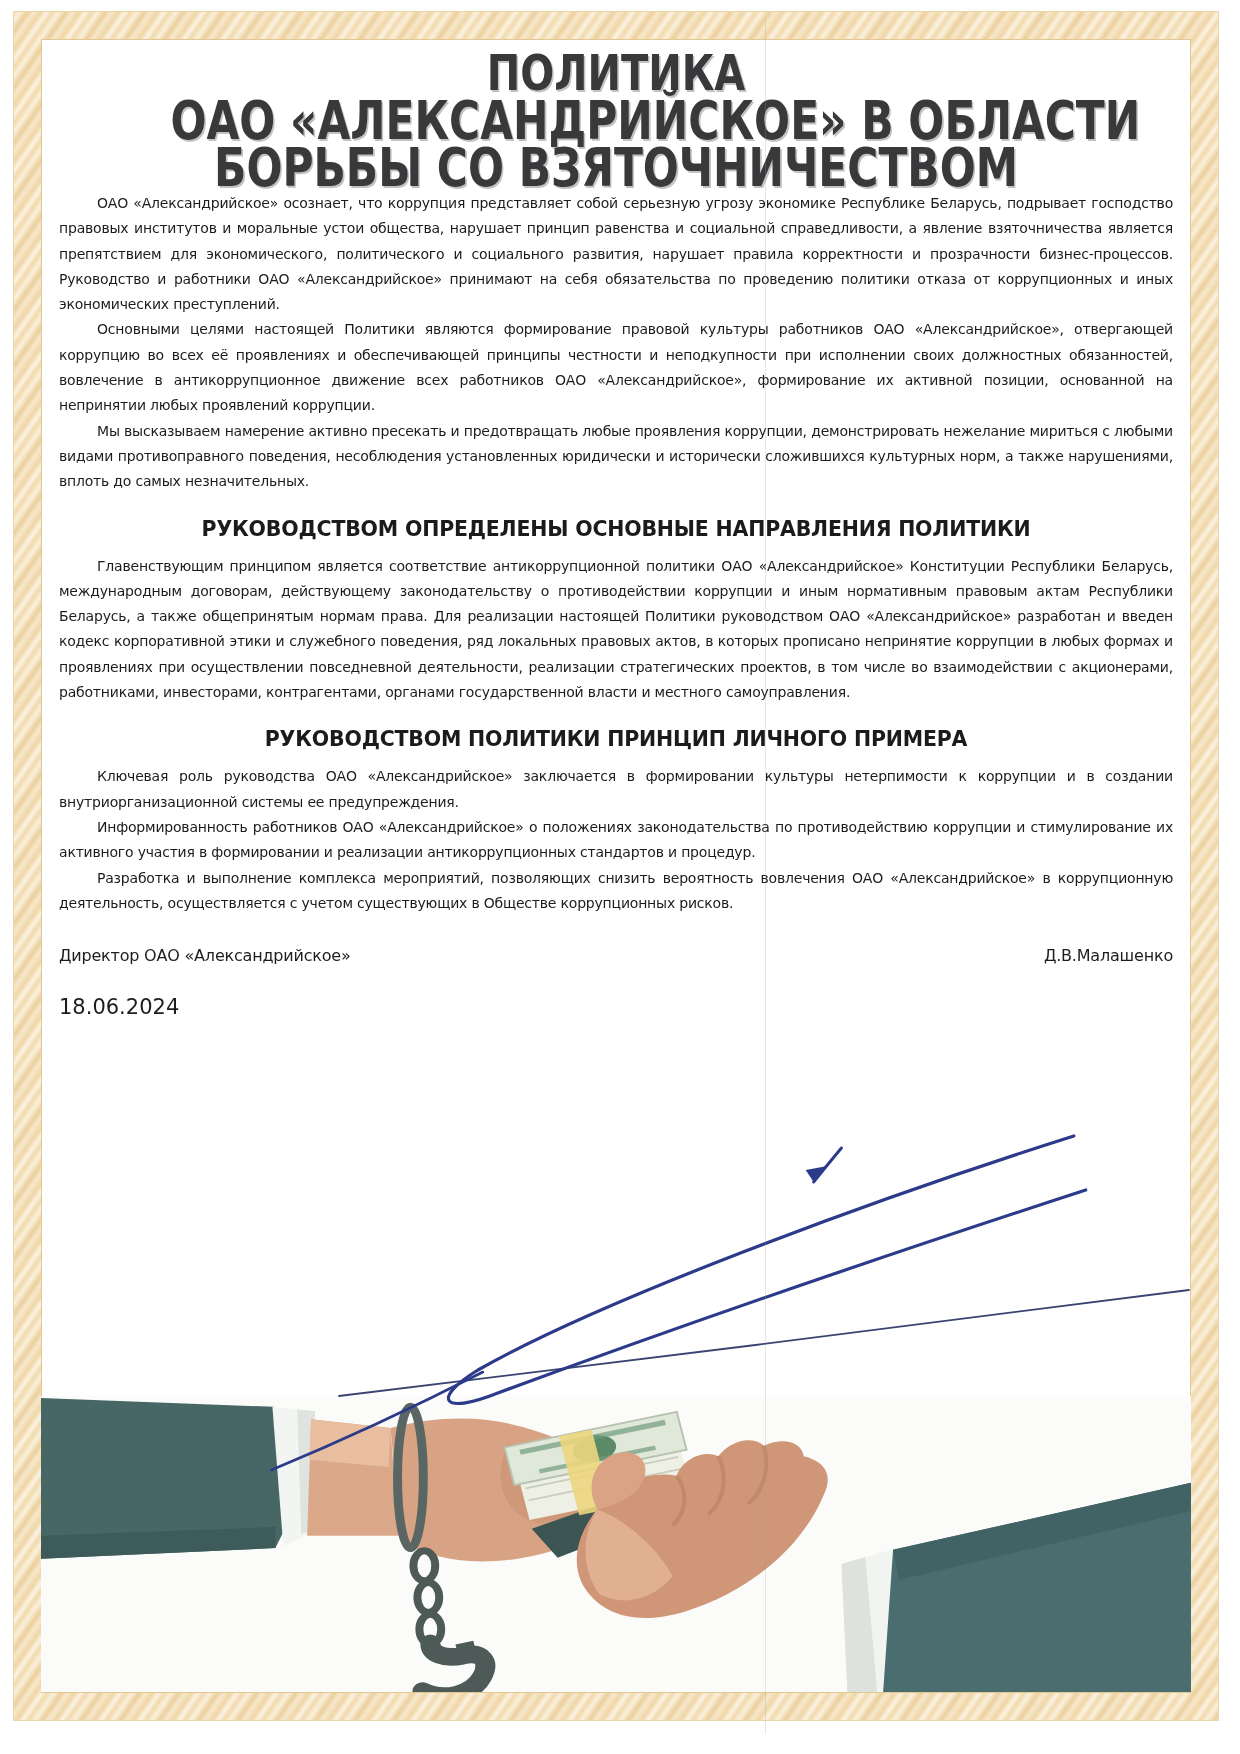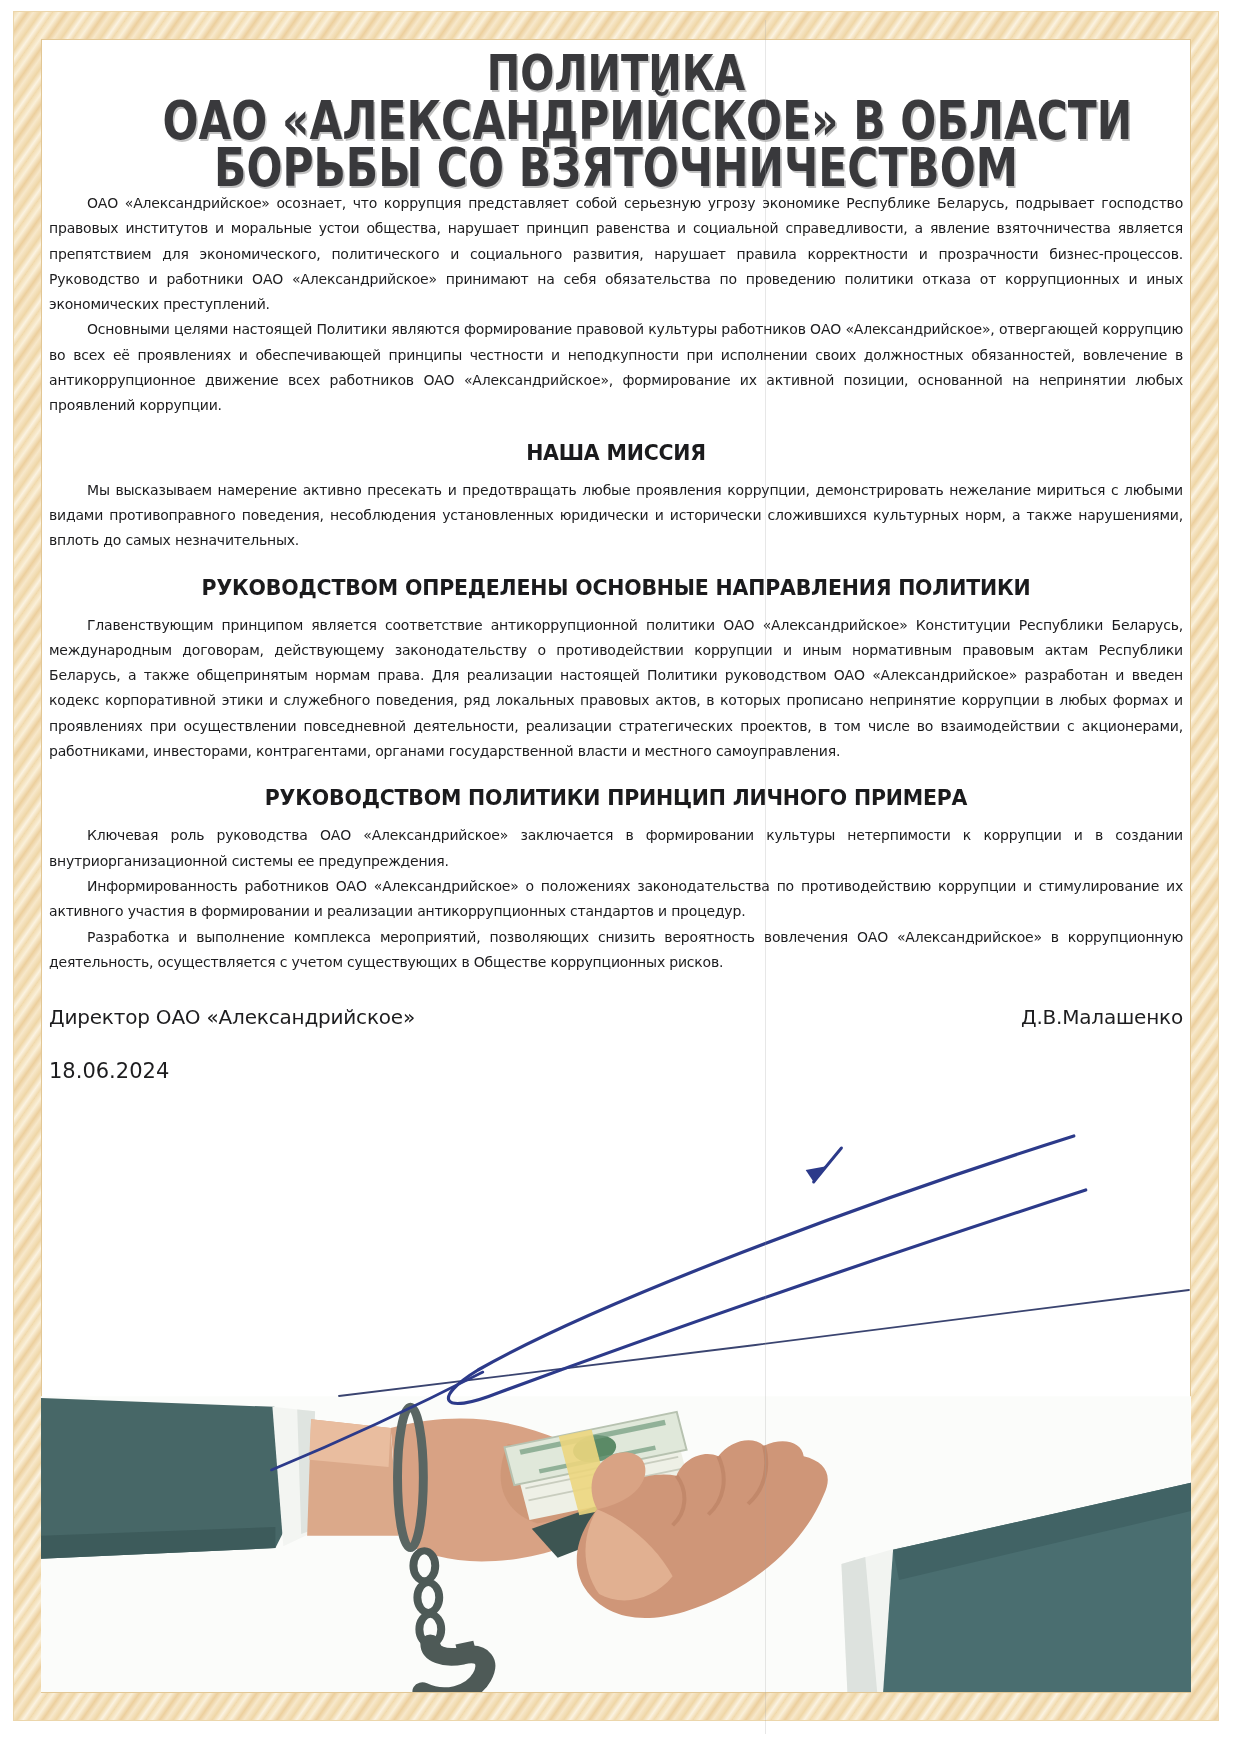--- a/index.html
+++ b/index.html
@@ -19,21 +19,21 @@
     outline:1px solid #ecd6ab;
   }
   .frame-inner{
     position:absolute;inset:27px;
     background:#ffffff;
     border:1px solid #e2c795;
   }
   .content{
     position:absolute;left:41px;top:40px;right:49px;bottom:62px;
   }
-  .flow{position:relative;z-index:2;padding:0 8px;}
+  .flow{position:relative;z-index:2;padding:0 18px;}
   .title{margin-top:10px;text-align:center;}
   .title-line{
     display:block;
     font-size:53px;line-height:47px;font-weight:bold;
     color:#39393c;
     transform:scaleX(0.80);transform-origin:50% 50%;
     letter-spacing:0px;white-space:nowrap;
     text-shadow:2px 2px 0 rgba(120,120,120,0.45);
   }
   .title-line.first{font-size:50px;}
@@ -48,21 +48,21 @@
   .intro{margin-top:9px;}
   h2.sec{
     margin:22px 0 13px 0;
     text-align:center;
     font-size:20.5px;font-weight:bold;line-height:24px;
     color:#1b1b1d;letter-spacing:-0.2px;
   }
   .signoff{
     display:flex;justify-content:space-between;align-items:baseline;
     margin-top:30px;
-    font-size:20px;
+    font-size:16px;
   }
   .signoff .role{letter-spacing:-0.2px;}
   .signoff .name{letter-spacing:-0.2px;}
   .docdate{margin-top:30px;font-size:21px;}
   .photo-wrap{
     position:absolute;left:0;right:0;top:1215px;bottom:0;
     z-index:1;
   }
   .photo-wrap svg{display:block;width:100%;height:100%;}
   .sig-overlay{
@@ -155,21 +155,20 @@
     <div class="flow">
       <div class="title">
         <span class="title-line first">ПОЛИТИКА</span>
         <span class="title-line">ОАО «АЛЕКСАНДРИЙСКОЕ» В ОБЛАСТИ</span>
         <span class="title-line">БОРЬБЫ СО ВЗЯТОЧНИЧЕСТВОМ</span>
       </div>
 
       <p class="body-p intro">ОАО «Александрийское» осознает, что коррупция представляет собой серьезную угрозу экономике Республике Беларусь, подрывает господство правовых институтов и моральные устои общества, нарушает принцип равенства и социальной справедливости, а явление взяточничества является препятствием для экономического, политического и социального развития, нарушает правила корректности и прозрачности бизнес-процессов. Руководство и работники ОАО «Александрийское» принимают на себя обязательства по проведению политики отказа от коррупционных и иных экономических преступлений.</p>
       <p class="body-p cont">Основными целями настоящей Политики являются формирование правовой культуры работников ОАО «Александрийское», отвергающей коррупцию во всех её проявлениях и обеспечивающей принципы честности и неподкупности при исполнении своих должностных обязанностей, вовлечение в антикоррупционное движение всех работников ОАО «Александрийское», формирование их активной позиции, основанной на непринятии любых проявлений коррупции.</p>
 
-      <h2 class="sec">НАША МИССИЯ</h2>
       <p class="body-p">Мы высказываем намерение активно пресекать и предотвращать любые проявления коррупции, демонстрировать нежелание мириться с любыми видами противоправного поведения, несоблюдения установленных юридически и исторически сложившихся культурных норм, а также нарушениями, вплоть до самых незначительных.</p>
 
       <h2 class="sec">РУКОВОДСТВОМ ОПРЕДЕЛЕНЫ ОСНОВНЫЕ НАПРАВЛЕНИЯ ПОЛИТИКИ</h2>
       <p class="body-p">Главенствующим принципом является соответствие антикоррупционной политики ОАО «Александрийское» Конституции Республики Беларусь, международным договорам, действующему законодательству о противодействии коррупции и иным нормативным правовым актам Республики Беларусь, а также общепринятым нормам права. Для реализации настоящей Политики руководством ОАО «Александрийское» разработан и введен кодекс корпоративной этики и служебного поведения, ряд локальных правовых актов, в которых прописано непринятие коррупции в любых формах и проявлениях при осуществлении повседневной деятельности, реализации стратегических проектов, в том числе во взаимодействии с акционерами, работниками, инвесторами, контрагентами, органами государственной власти и местного самоуправления.</p>
 
       <h2 class="sec">РУКОВОДСТВОМ ПОЛИТИКИ ПРИНЦИП ЛИЧНОГО ПРИМЕРА</h2>
       <p class="body-p">Ключевая роль руководства ОАО «Александрийское» заключается в формировании культуры нетерпимости к коррупции и в создании внутриорганизационной системы ее предупреждения.</p>
 
       <p class="body-p">Информированность работников ОАО «Александрийское» о положениях законодательства по противодействию коррупции и стимулирование их активного участия в формировании и реализации антикоррупционных стандартов и процедур.</p>
       <p class="body-p cont">Разработка и выполнение комплекса мероприятий, позволяющих снизить вероятность вовлечения ОАО «Александрийское» в коррупционную деятельность, осуществляется с учетом существующих в Обществе коррупционных рисков.</p>

